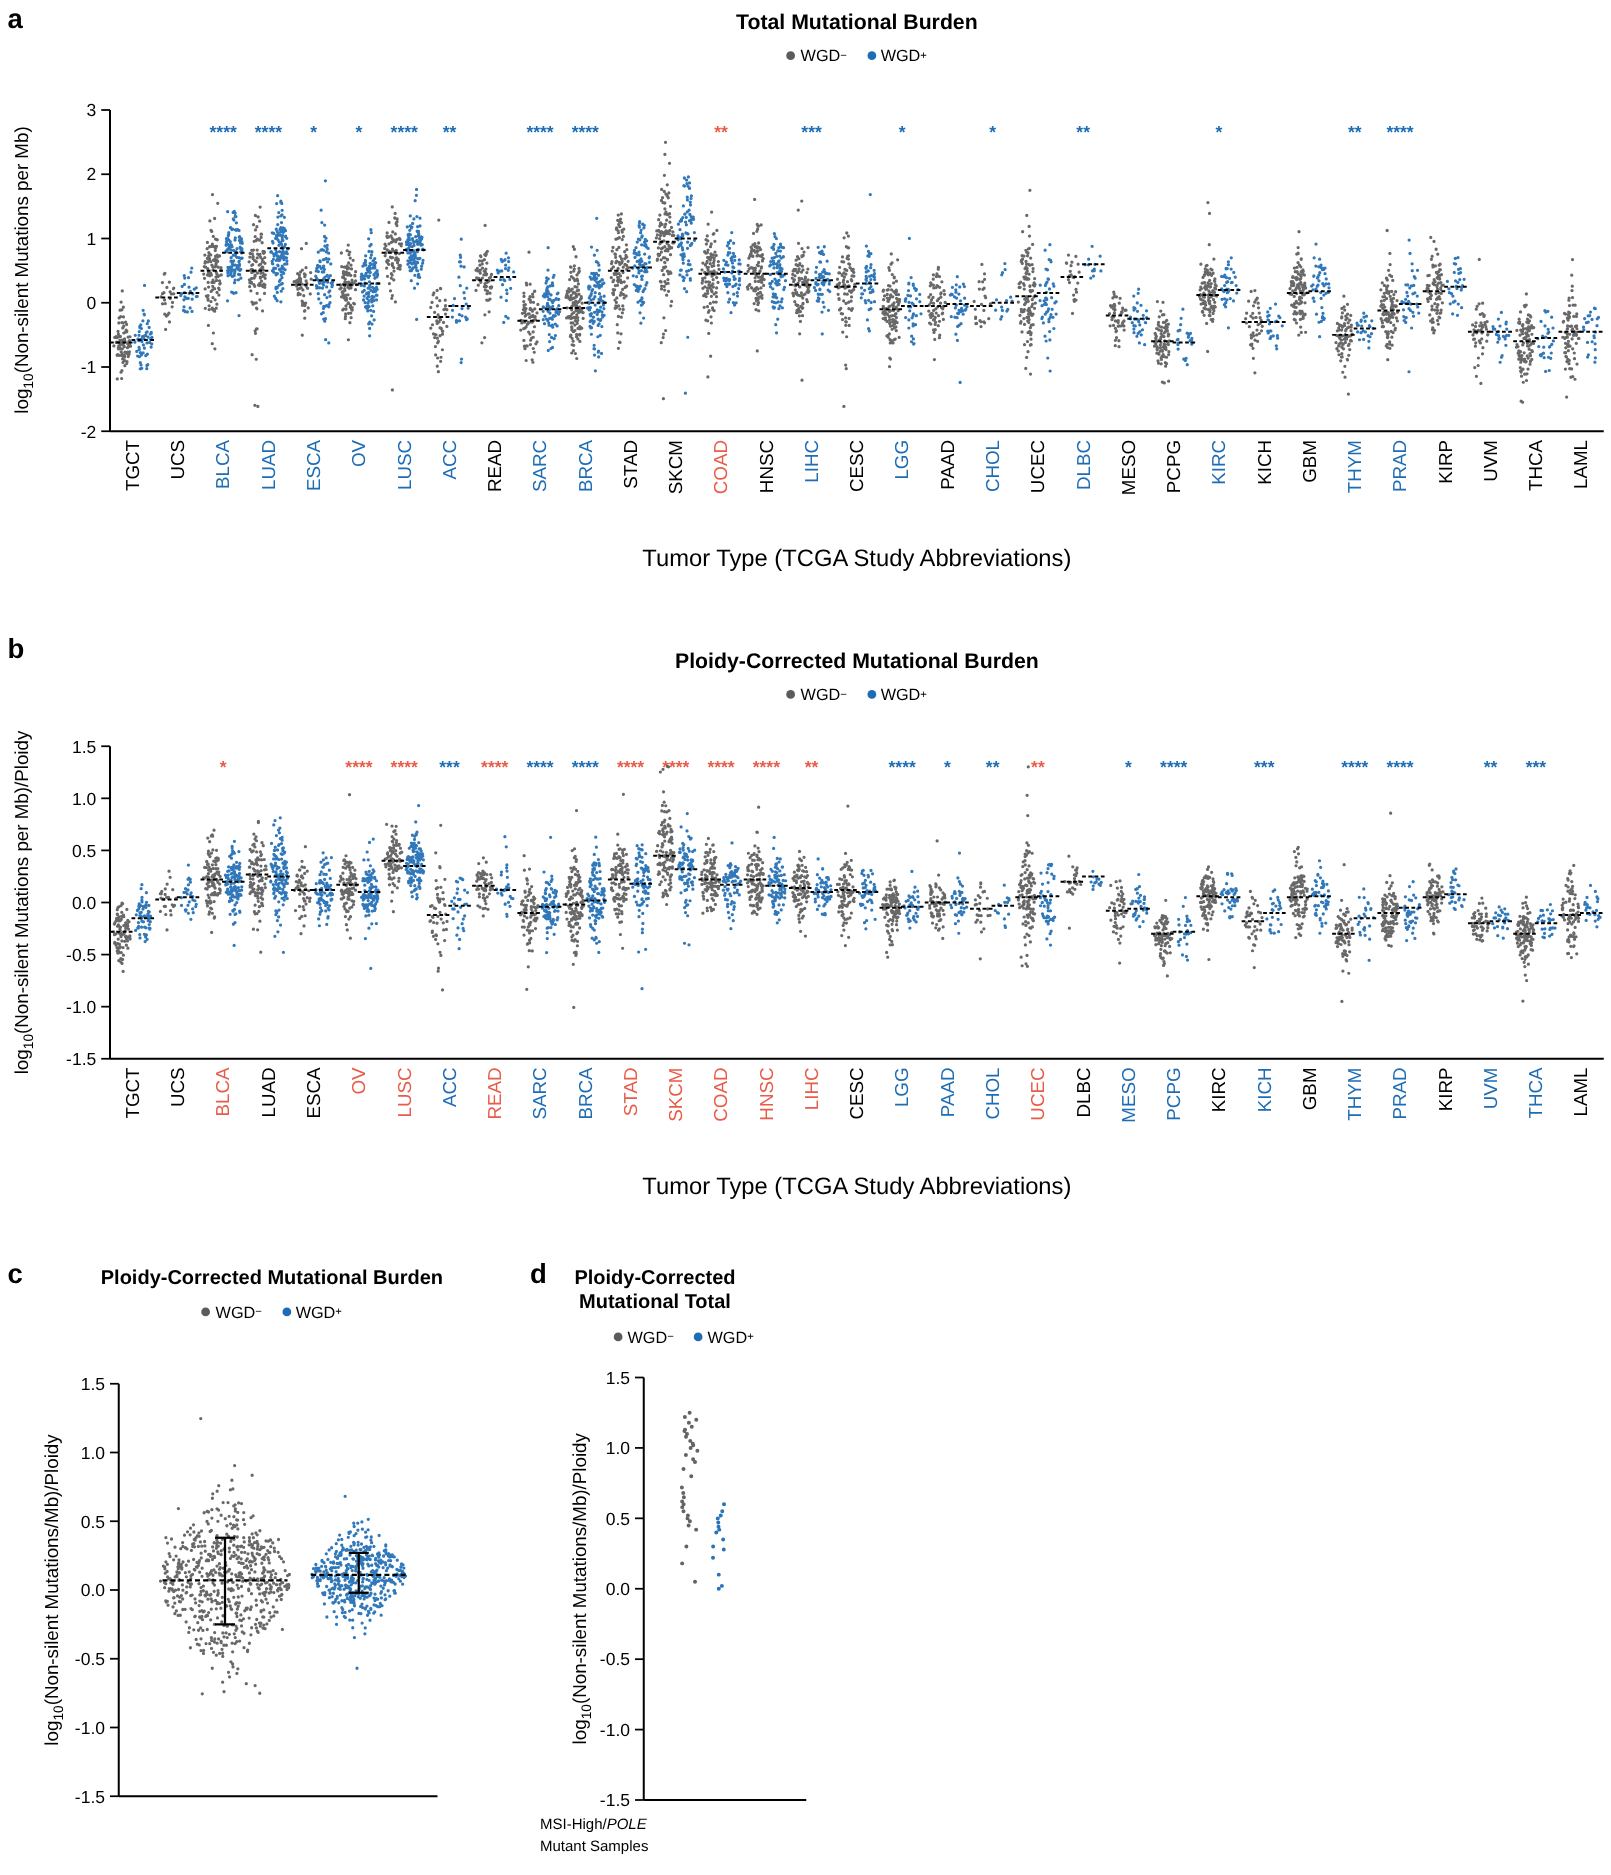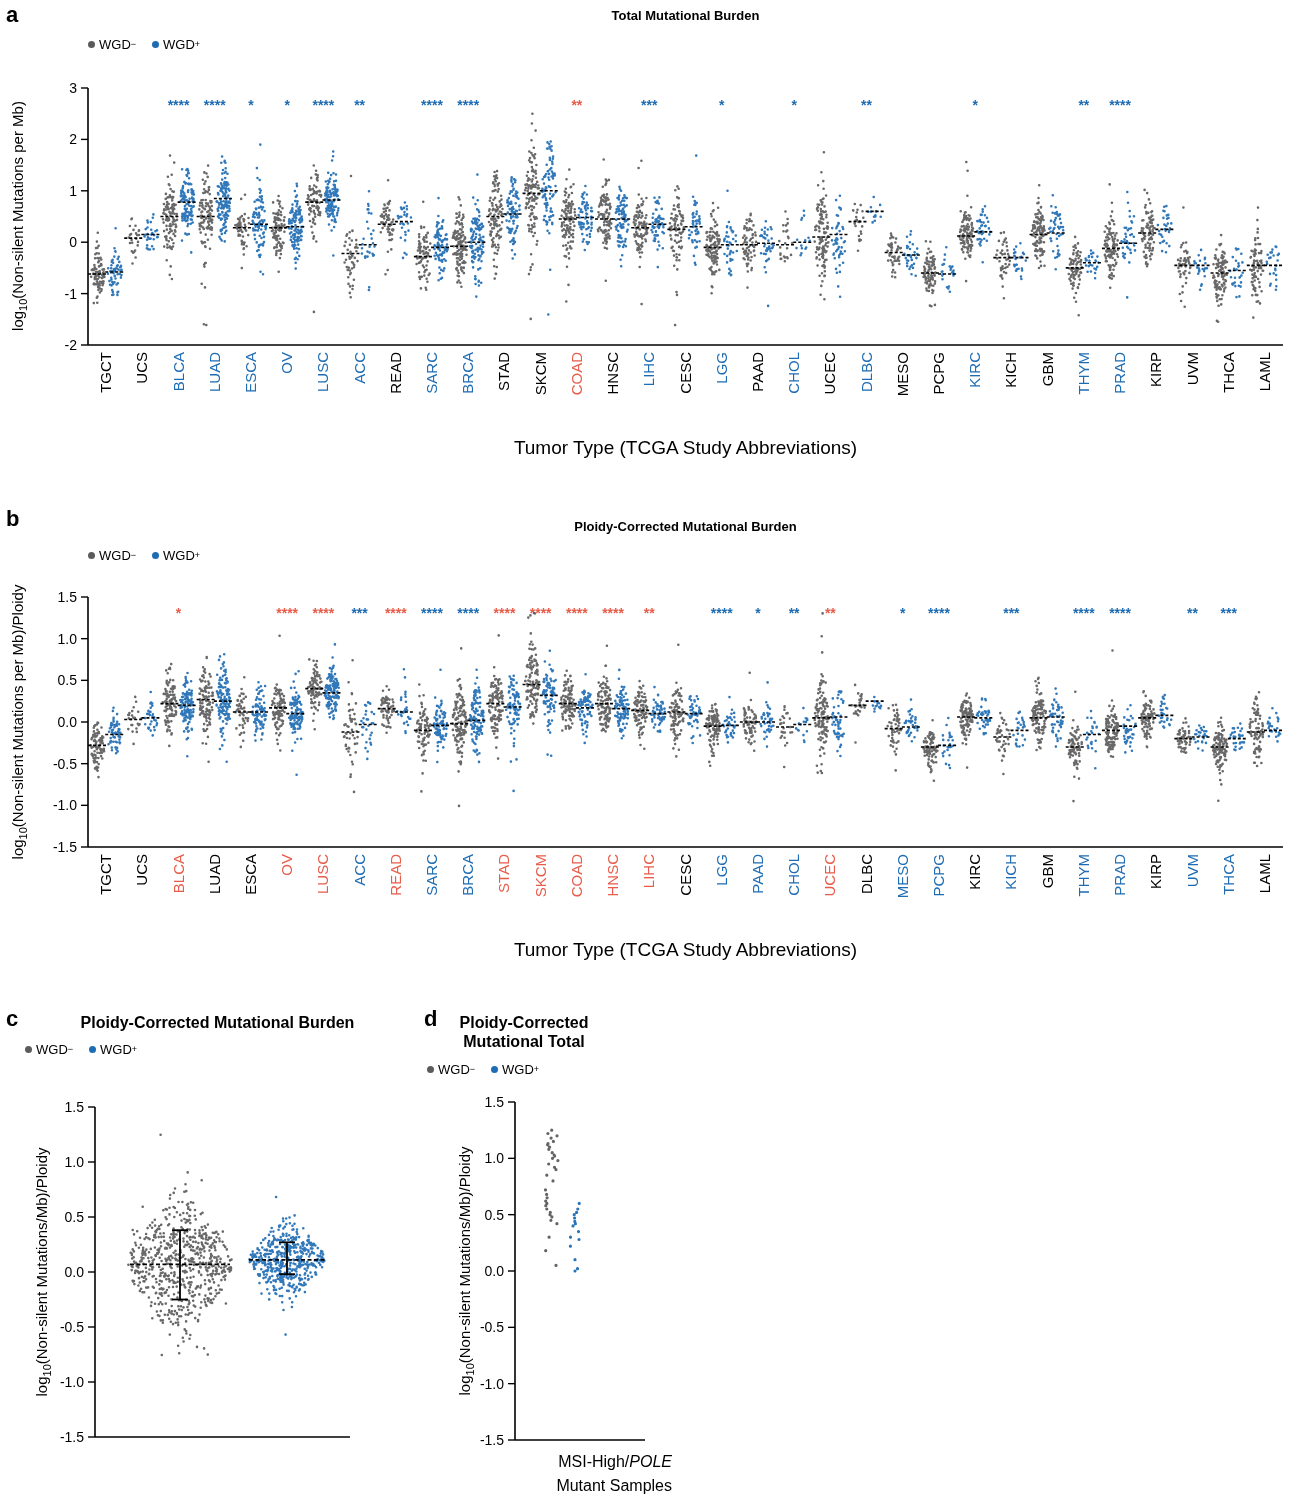--- a/index.html
+++ b/index.html
@@ -1,31 +1,31 @@
 <!DOCTYPE html>
 <html><head>
 <meta charset="utf-8">
 <style>
   html,body{margin:0;padding:0;background:#ffffff}
   .fig{position:relative;width:1289px;height:1500px;background:#ffffff;
        font-family:"Liberation Sans",sans-serif;color:#000;overflow:hidden}
   svg{position:absolute;left:0;top:0}
   .pletter{position:absolute;font-weight:700;font-size:22px;line-height:1}
-  .ptitle{position:absolute;font-weight:700;font-size:13px;text-align:center;line-height:1.2}
+  .ptitle{position:absolute;font-weight:700;font-size:17px;text-align:center;line-height:1.2}
   .ptitle.small{font-size:16px}
-  .plegend{position:absolute;display:flex;justify-content:flex-start;align-items:center;
+  .plegend{position:absolute;display:flex;justify-content:center;align-items:center;
            gap:16px;font-size:13px}
   .litem{display:inline-flex;align-items:center}
   .dot{width:7px;height:7px;border-radius:50%;display:inline-block;margin-right:4px}
   .plegend sup{font-size:9px;line-height:1}
   .ylab{position:absolute;width:340px;height:18px;text-align:center;font-size:15px;
         transform:rotate(-90deg);white-space:nowrap}
   .ylab sub{font-size:11px}
   .xlab{position:absolute;text-align:center;font-size:19px}
-  .cap{position:absolute;text-align:right;font-size:16px;line-height:1.5}
+  .cap{position:absolute;text-align:left;font-size:12px;line-height:1.5}
   .cap i{font-style:italic}
 </style>
 </head>
 <body>
 
 <div class="fig">
 
   <svg id="fig-svg" width="1289" height="1500" viewBox="0 0 1289 1500">
       <g>
         <line x1="88" y1="88" x2="88" y2="345" stroke="#000" stroke-width="1.6"></line>

